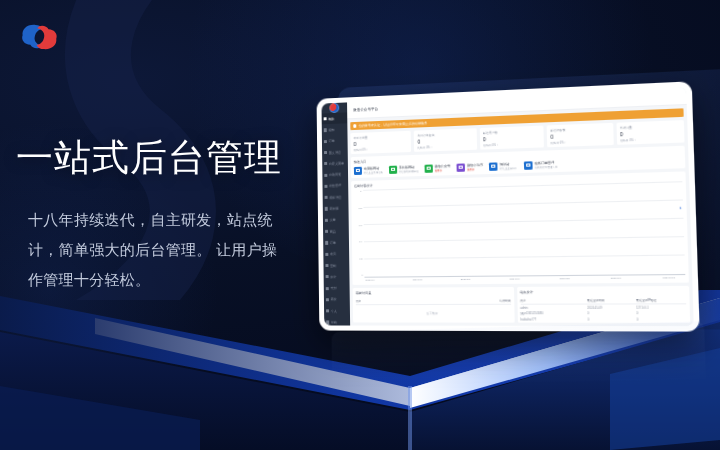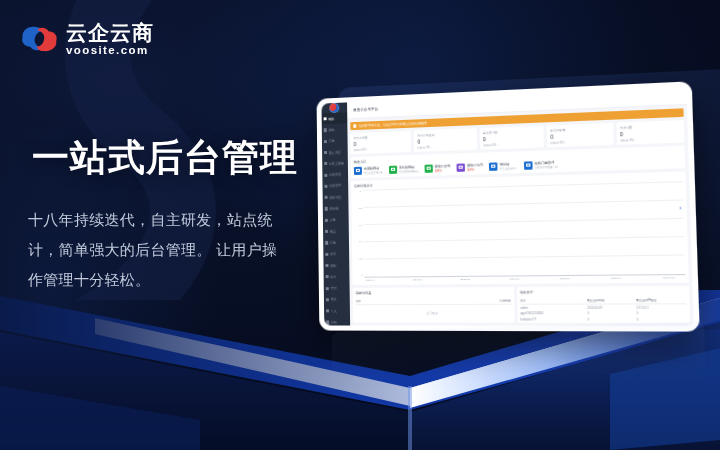--- a/index.html
+++ b/index.html
@@ -35,22 +35,22 @@
   .logo-cn {
     font-size:21px; font-weight:bold; color:#ffffff; letter-spacing:1px;
     display:block; font-family:"Liberation Sans","DejaVu Sans",sans-serif;
   }
   .logo-en {
     font-size:11.5px; color:#ffffff; letter-spacing:1.4px; display:block;
     margin-top:2px; font-weight:bold;
   }
 
   .headline {
-    position:absolute; left:32px; top:133px;
-    font-size:37px; font-weight:bold; color:#ffffff; letter-spacing:1px;
+    position:absolute; left:16px; top:133px;
+    font-size:37px; font-weight:normal; color:#ffffff; letter-spacing:1px;
     white-space:nowrap;
     text-shadow:0 2px 14px rgba(0,0,0,.5);
   }
   .subcopy {
     position:absolute; left:28px; top:205px; width:262px;
     font-size:15px; line-height:30px; color:#c3cbdd; letter-spacing:.3px;
   }
 
   
   .pedestal { position:absolute; left:0; bottom:0; width:720px; height:160px; }
@@ -217,24 +217,20 @@
     <path d="M408 96 L412 96 L412 160 L408 160 Z" fill="#6f93e8" opacity=".5"></path>
   </svg>
 
   <div class="logo">
     <svg class="logo-mark" viewBox="0 0 44 34">
       <path d="M18 3 C8 2, 2 8, 3 15 C1 20, 5 26, 12 26 C14 30, 22 32, 25 27
                C20 26, 16 22, 17 17 C18 11, 22 8, 26 8 C24 4, 21 3, 18 3 Z" fill="#1f63c8"></path>
       <path d="M27 31 C37 32, 43 26, 42 19 C44 14, 40 8, 33 8 C31 4, 23 2, 20 7
                C25 8, 29 12, 28 17 C27 23, 23 26, 19 26 C21 30, 24 31, 27 31 Z" fill="#e23b3b"></path>
     </svg>
-    <div class="logo-text">
-      <span class="logo-cn">云企云商</span>
-      <span class="logo-en">voosite.com</span>
-    </div>
   </div>
 
   <div class="headline">一站式后台管理</div>
   <div class="subcopy">十八年持续迭代，自主研发，站点统计，简单强大的后台管理。 让用户操作管理十分轻松。</div>
 
   <div class="tablet-wrap">
     <div class="tablet-shadowcard"></div>
     <div class="tablet">
       <div class="screen">
 

